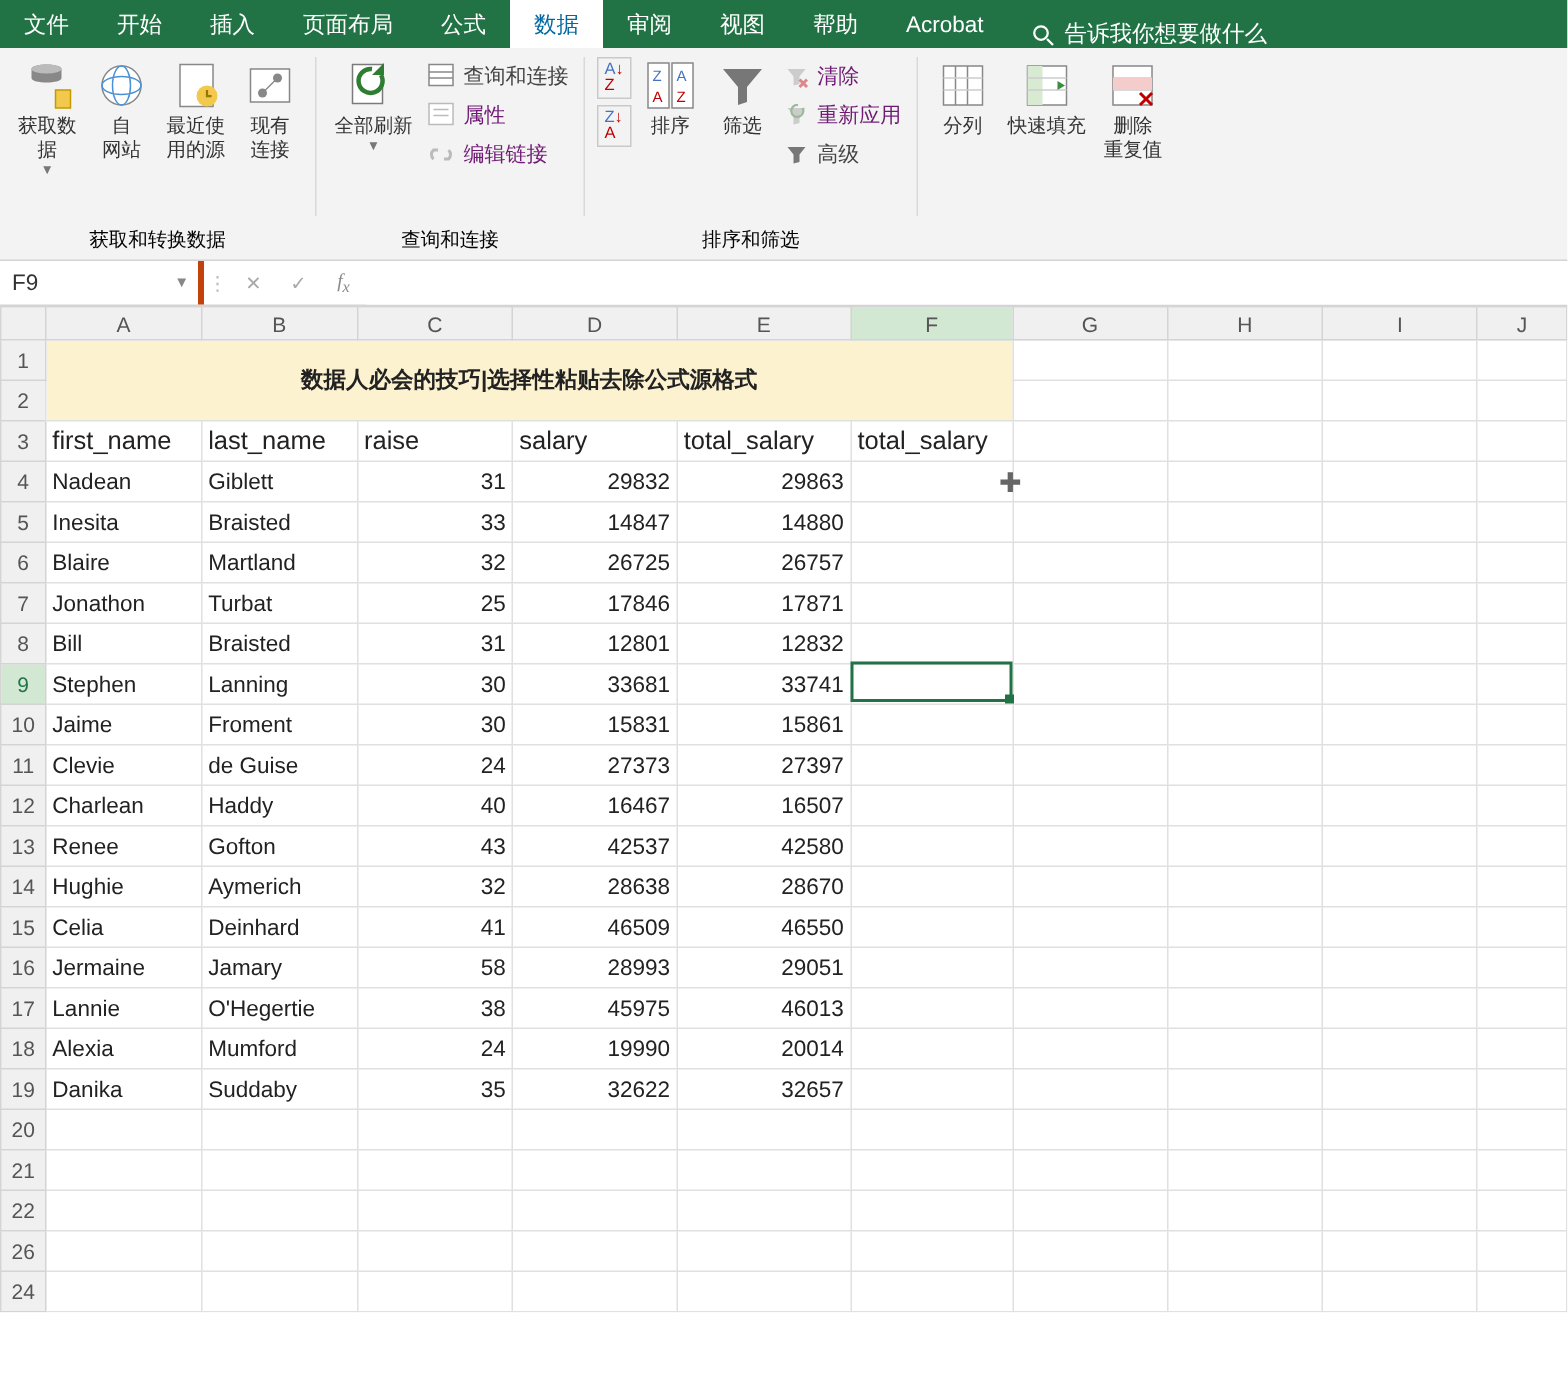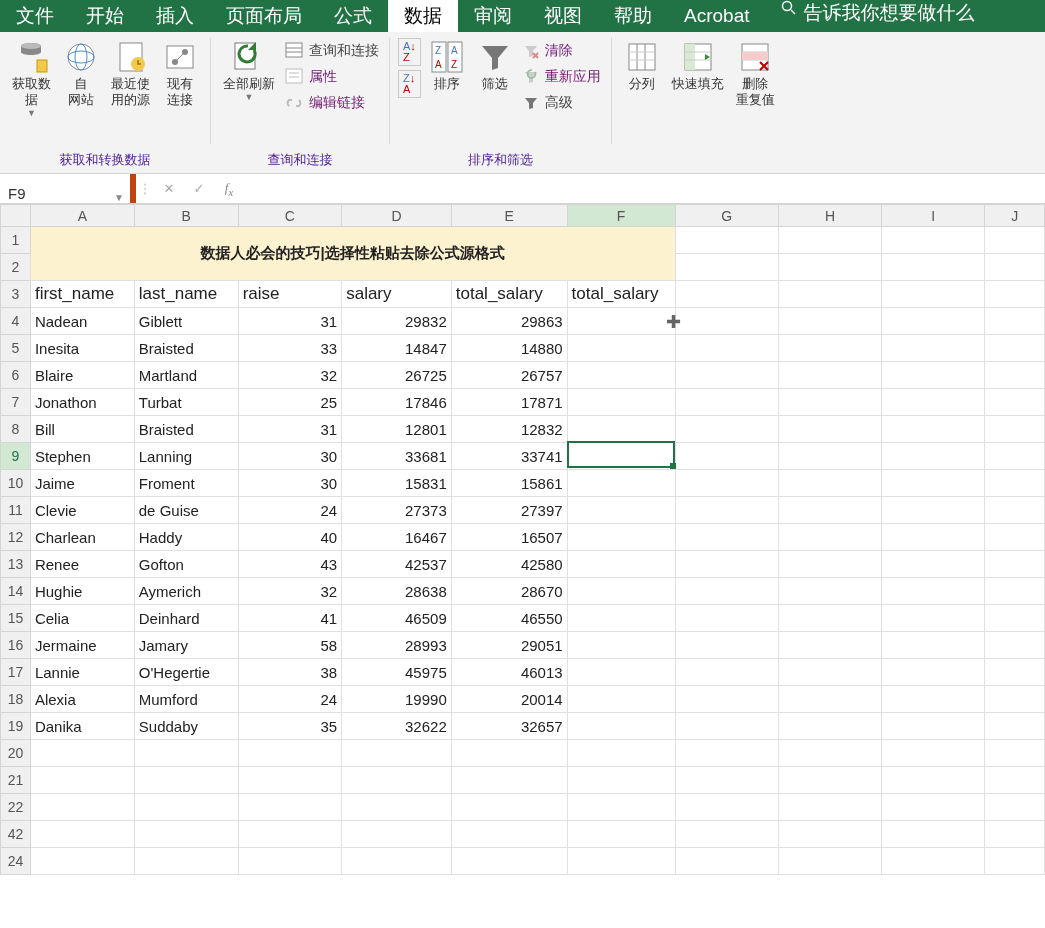--- a/index.html
+++ b/index.html
@@ -1,39 +1,39 @@
 <!DOCTYPE html>
 <html><head>
 <meta charset="utf-8">
 <style>
   html,body{margin:0;padding:0;font-family:"Microsoft YaHei","Segoe UI",Arial,sans-serif;font-size:13px;color:#222;background:#fff;user-select:none}
   *{box-sizing:border-box}
   
-  .menu{background:#217346;display:flex;align-items:stretch;height:32px;color:#fff;font-size:19px}
+  .menu{background:#217346;display:flex;align-items:stretch;height:32px;color:#fff;font-size:15px}
   .menu-item{padding:0 16px;display:flex;align-items:center;cursor:pointer}
-  .menu-item.active{background:#fff;color:#000000}
-  .menu-tell{display:flex;align-items:flex-start;gap:6px}
+  .menu-item.active{background:#fff;color:#0369a1}
+  .menu-tell{display:flex;align-items:flex-end;gap:6px}
   
   .ribbon{background:#f3f3f3;border-bottom:1px solid #d4d4d4;display:flex;align-items:flex-start;height:142px;overflow:hidden}
   .group{display:flex;flex-direction:column;align-items:center;padding:4px 6px 2px;height:100%}
   .group-row{display:flex;align-items:flex-start;flex:1}
-  .group-label{font-size:13px;color:#4c1d95;text-align:center;padding-bottom:2px}
+  .group-label{font-size:13px;color:#000000;text-align:center;padding-bottom:2px}
   .sep{width:1px;background:#d9d9d9;margin:6px 0 22px;height:106px}
   .btn-v{display:flex;flex-direction:column;align-items:center;justify-content:flex-start;padding:4px 6px 0;cursor:pointer;min-width:48px}
   .btn-v .lbl{font-size:13px;color:#333;text-align:center;line-height:16px;margin-top:2px;white-space:pre}
   .btn-h{display:flex;align-items:center;gap:6px;padding:2px 4px;cursor:pointer;height:26px}
   .btn-h .lbl{font-size:14px;color:#444}
   .btn-h.dis .lbl{color:#701a75}
   .ico{display:inline-block}
   .stack{display:flex;flex-direction:column}
   
   svg{display:block}
   
   .fxbar{display:flex;align-items:center;height:30px;border-bottom:1px solid #d4d4d4;background:#fff}
-  .namebox{width:136px;border-right:6px solid #c2410c;display:flex;align-items:flex-end;height:100%;padding:0 6px;justify-content:space-between}
+  .namebox{width:136px;border-right:4px solid #c2410c;display:flex;align-items:center;height:100%;padding:0 6px;justify-content:space-between}
   .namebox input{border:none;outline:none;width:90px;font-size:15px;color:#333}
   .fx-btn{width:30px;display:flex;align-items:center;justify-content:center;color:#a9a9a9;height:100%}
   .fx-sym{font-style:italic;font-family:"Times New Roman",serif;color:#888}
   .fx-input{flex:1;border:none;outline:none;height:100%;padding:0 4px;font-size:14px}
   .fx-grip{width:18px;color:#bbb;display:flex;align-items:center;justify-content:center}
   
   .grid-wrap{position:relative;overflow:hidden;background:#fff}
   table.sheet{border-collapse:collapse;table-layout:fixed}
   .colhdr th,.rowhdr{background:#f0f0f0;color:#555;font-weight:normal;border:1px solid #d4d4d4;font-size:14px;text-align:center}
   .corner{background:#f0f0f0;border:1px solid #d4d4d4}
@@ -594,21 +594,21 @@
           <td class="cell"></td>
           <td class="cell"></td>
           <td class="cell"></td>
           <td class="cell"></td>
           <td class="cell"></td>
           <td class="cell"></td>
           <td class="cell"></td>
           <td class="cell"></td>
         </tr>
         <tr>
-          <th class="rowhdr">42</th>
+          <th class="rowhdr">26</th>
           <td class="cell"></td>
           <td class="cell"></td>
           <td class="cell"></td>
           <td class="cell"></td>
           <td class="cell"></td>
           <td class="cell"></td>
           <td class="cell"></td>
           <td class="cell"></td>
           <td class="cell"></td>
           <td class="cell"></td>

